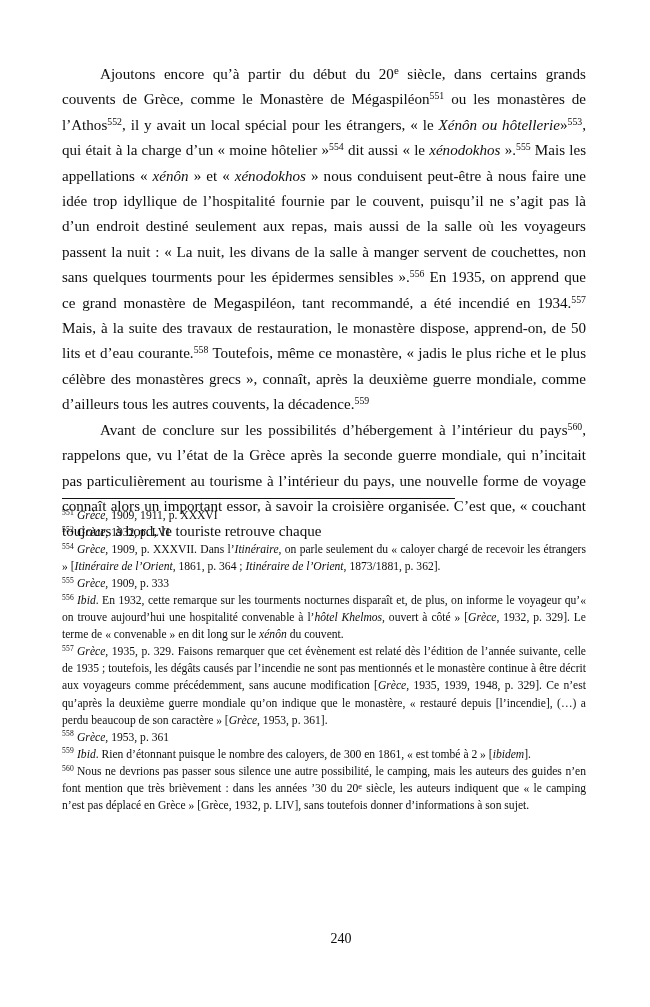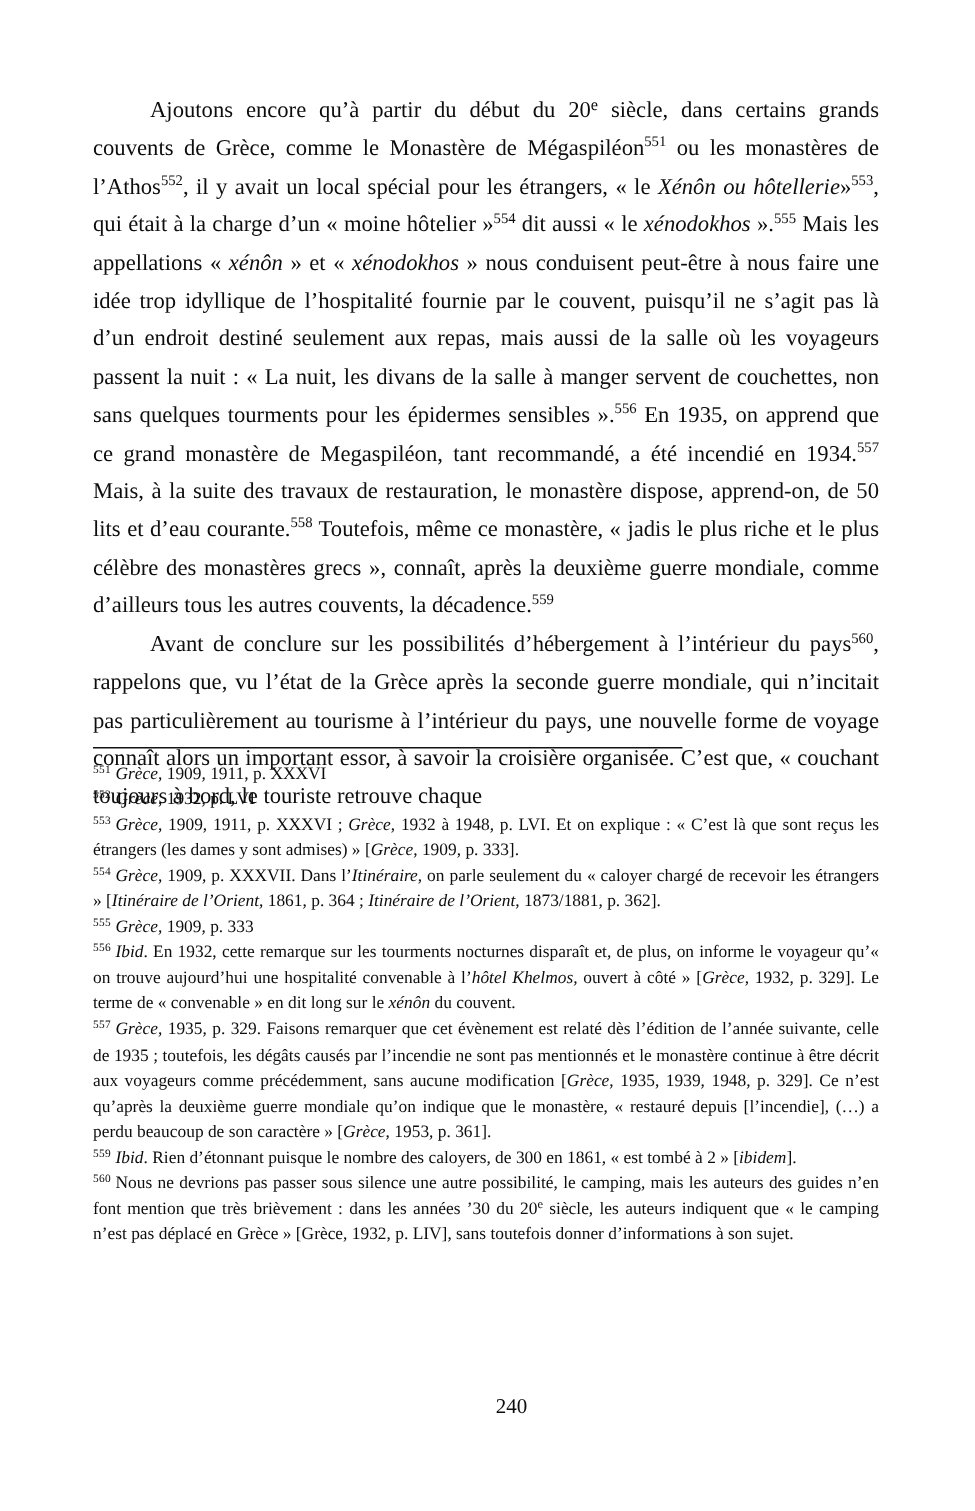--- a/index.html
+++ b/index.html
@@ -121,25 +121,25 @@
   <div class="body-col" id="body-col">
       <p class="para"><span>Ajoutons encore qu’à partir du début du 20</span><sup class="ord">e</sup><span> siècle, dans certains grands couvents de Grèce, comme le Monastère de Mégaspiléon</span><sup class="bodymark">551</sup><span> ou les monastères de l’Athos</span><sup class="bodymark">552</sup><span>, il y avait un local spécial pour les étrangers, « le </span><i>Xénôn ou hôtellerie</i><span>»</span><sup class="bodymark">553</sup><span>, qui était à la charge d’un « moine hôtelier »</span><sup class="bodymark">554</sup><span> dit aussi « le </span><i>xénodokhos</i><span> ».</span><sup class="bodymark">555</sup><span> Mais les appellations « </span><i>xénôn</i><span> » et « </span><i>xénodokhos</i><span> »  nous conduisent peut-être à nous faire une idée trop idyllique de l’hospitalité fournie par le couvent, puisqu’il ne s’agit pas là d’un endroit destiné seulement aux repas, mais aussi de la salle où les voyageurs passent la nuit : « La nuit, les divans de la salle à manger servent de couchettes, non sans quelques tourments pour les épidermes sensibles ».</span><sup class="bodymark">556</sup><span> En 1935, on apprend que ce grand monastère de Megaspiléon, tant recommandé, a été incendié en 1934.</span><sup class="bodymark">557</sup><span> Mais, à la suite des travaux de restauration, le monastère dispose, apprend-on, de 50 lits et d’eau courante.</span><sup class="bodymark">558</sup><span> Toutefois, même ce monastère, « jadis le plus riche et le plus célèbre des monastères grecs », connaît, après la deuxième guerre mondiale, comme d’ailleurs tous les autres couvents, la décadence.</span><sup class="bodymark">559</sup></p>
       <p class="para"><span>Avant de conclure sur les possibilités d’hébergement à l’intérieur du pays</span><sup class="bodymark">560</sup><span>, rappelons que, vu l’état de la Grèce après la seconde guerre mondiale, qui n’incitait pas particulièrement au tourisme à l’intérieur du pays, une nouvelle forme de voyage connaît alors un important essor, à savoir la croisière organisée. C’est que, « couchant toujours à bord, le touriste retrouve chaque</span></p>
     </div>
 
   <div class="footnotes">
     <hr class="fn-rule">
     <div id="fn-list">
         <p class="fn"><sup class="fnmark lead">551</sup><i>Grèce</i><span>, 1909, 1911, p. XXXVI</span></p>
         <p class="fn"><sup class="fnmark lead">552</sup><i>Grèce</i><span>, 1932, p. LVI</span></p>
-        <p class="fn"><sup class="fnmark lead">553</sup><i>Grèce</i><span>, 1909, 1911,  p. XXXVI ; </span><i>Grèce</i><span>, 1932 à 1948, p. LVI. Et on explique : « C’est là que sont reçus les étrangers (les dames y sont admises) » [</span><i>Grèce</i><span>, 1909, p. 333].</span></p>
         <p class="fn"><sup class="fnmark lead">554</sup><i>Grèce</i><span>, 1909, p. XXXVII. Dans l’</span><i>Itinéraire</i><span>, on parle seulement du « caloyer chargé de recevoir les étrangers » [</span><i>Itinéraire de l’Orient</i><span>, 1861, p. 364 ; </span><i>Itinéraire de l’Orient</i><span>, 1873/1881, p. 362].</span></p>
         <p class="fn"><sup class="fnmark lead">555</sup><i>Grèce</i><span>, 1909, p. 333</span></p>
         <p class="fn"><sup class="fnmark lead">556</sup><i>Ibid</i><span>. En 1932, cette remarque sur les tourments nocturnes disparaît et, de plus, on informe le voyageur qu’« on trouve aujourd’hui une hospitalité convenable à l’</span><i>hôtel Khelmos,</i><span> ouvert à côté » [</span><i>Grèce</i><span>, 1932, p. 329]. Le terme de « convenable » en dit long sur le </span><i>xénôn</i><span> du couvent.</span></p>
         <p class="fn"><sup class="fnmark lead">557</sup><i>Grèce</i><span>, 1935, p. 329. Faisons remarquer que cet évènement est relaté dès l’édition de l’année suivante, celle de 1935 ; toutefois, les dégâts causés par l’incendie ne sont pas mentionnés et le monastère continue à être décrit aux voyageurs comme précédemment, sans aucune modification [</span><i>Grèce</i><span>, 1935, 1939, 1948, p. 329]. Ce n’est qu’après la deuxième guerre mondiale qu’on indique que le monastère, « restauré depuis [l’incendie], (…) a perdu beaucoup de son caractère » [</span><i>Grèce</i><span>, 1953, p. 361].</span></p>
+        <p class="fn"><sup class="fnmark lead">558</sup><i>Grèce</i><span>, 1953, p. 361</span></p>
         <p class="fn"><sup class="fnmark lead">559</sup><i>Ibid</i><span>. Rien d’étonnant puisque le nombre des caloyers, de 300 en 1861,  « est tombé à 2 » [</span><i>ibidem</i><span>].</span></p>
         <p class="fn"><sup class="fnmark lead">560</sup><span>Nous ne devrions pas passer sous silence une autre possibilité, le camping, mais les auteurs des guides n’en font mention que très brièvement : dans les années ’30 du 20</span><sup class="ord">e</sup><span> siècle, les auteurs indiquent que « le camping n’est pas déplacé en Grèce » [Grèce, 1932, p. LIV], sans toutefois donner d’informations à son sujet.</span></p>
       </div>
   </div>
 
   <div class="folio">240</div>
 
 </div>
 
 </body></html>

